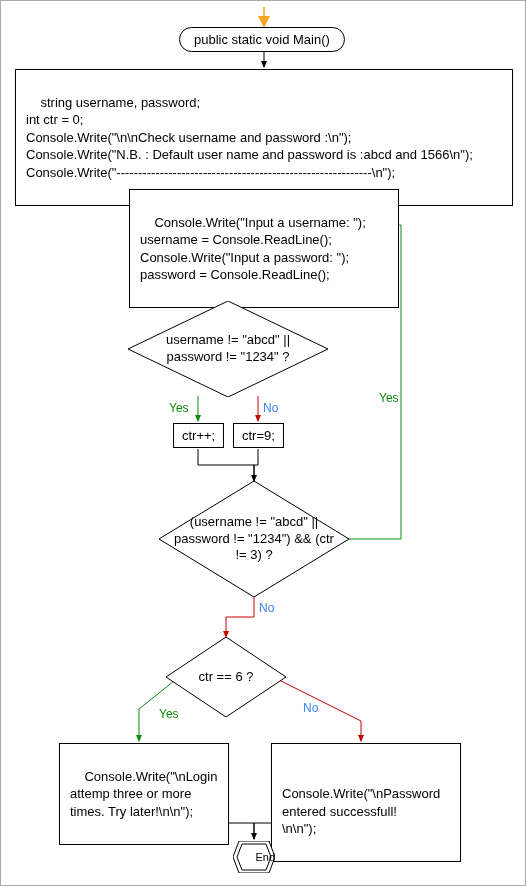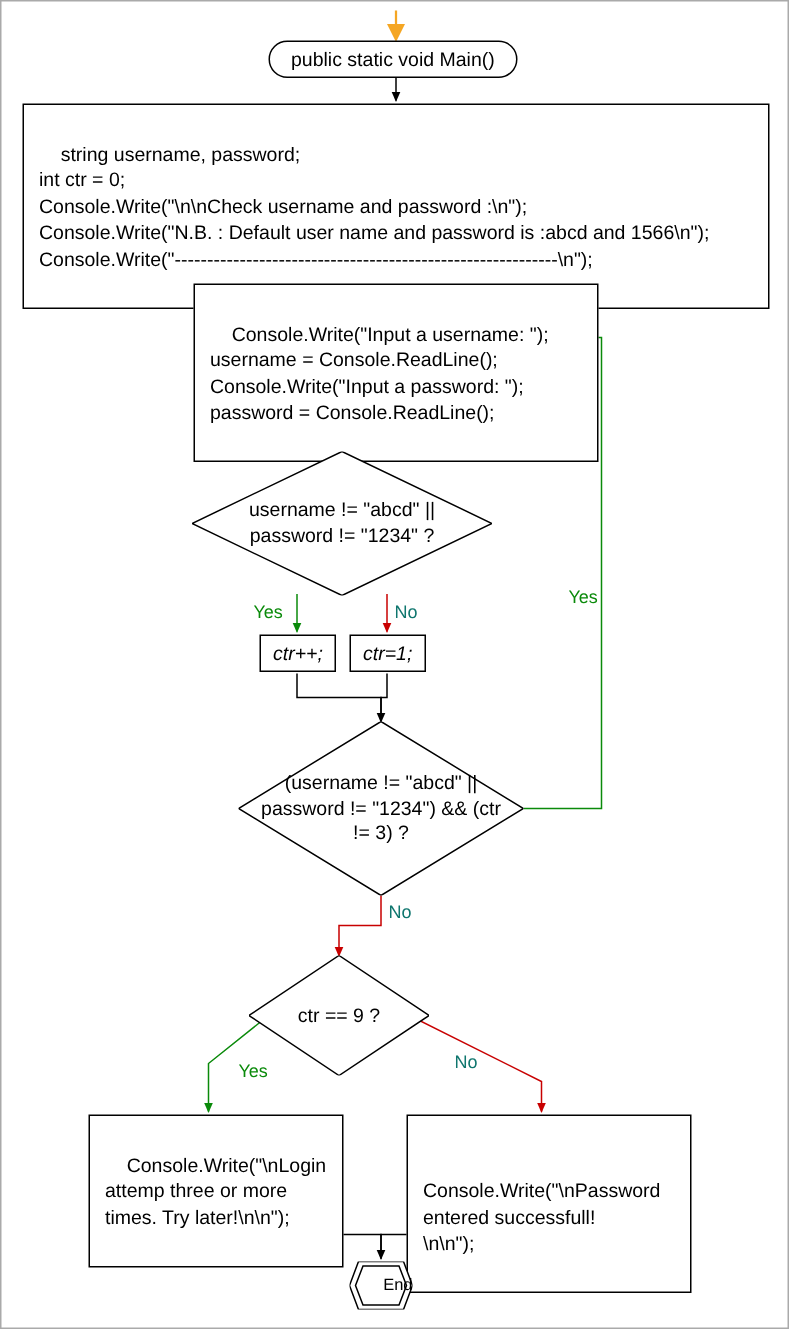--- a/index.html
+++ b/index.html
@@ -63,30 +63,29 @@
     text-align: center;
     line-height: 1.3;
     padding: 0 10px;
   }
   .edge-label {
     position: absolute;
     font-size: 12px;
     background: transparent;
   }
   .yes { color: #0a8a0a; }
-  .no { color: #0f766e; }
+  .no { color: #3b82f6; }
   .end-node {
     position: absolute;
     width: 42px;
     height: 32px;
   }
   .small-process {
     border: 1px solid #000;
     padding: 4px 8px;
-    font-style: italic;
   }
 </style>
 </head>
 <body>
 
 <div class="canvas">
 
   <svg class="connectors">
     <defs>
       <marker id="arr-black" markerWidth="8" markerHeight="8" refX="6" refY="3" orient="auto">
@@ -159,42 +158,42 @@
       </div>
   </div>
   <div class="edge-label yes" style="left:168px; top:400px;">Yes</div>
   <div class="edge-label no" style="left:262px; top:400px;">No</div>
 
   <div class="node small-process" style="left:172px; top:422px;">
     <span>ctr++;</span>
   </div>
 
   <div class="node small-process" style="left:232px; top:422px;">
-    <span>ctr=1;</span>
+    <span>ctr=9;</span>
   </div>
 
   <div class="diamond" style="left:158px; top:480px; width:190px; height:116px;">
     <svg width="190" height="116">
         <polygon points="95,0 190,58 95,116 0,58" fill="#fff" stroke="#000" stroke-width="1"></polygon>
       </svg>
     <div class="dtext">
         <span>(username != "abcd" ||
 password != "1234")
 &amp;&amp; (ctr != 3) ?</span>
       </div>
   </div>
   <div class="edge-label yes" style="left:378px; top:390px;">Yes</div>
   <div class="edge-label no" style="left:258px; top:600px;">No</div>
 
   <div class="diamond" style="left:165px; top:636px; width:120px; height:80px;">
     <svg width="120" height="80">
         <polygon points="60,0 120,40 60,80 0,40" fill="#fff" stroke="#000" stroke-width="1"></polygon>
       </svg>
     <div class="dtext">
-        <span>ctr == 9 ?</span>
+        <span>ctr == 6 ?</span>
       </div>
   </div>
   <div class="edge-label yes" style="left:158px; top:706px;">Yes</div>
   <div class="edge-label no" style="left:302px; top:700px;">No</div>
 
   <div class="node process" style="left:58px; top:742px; width:170px;">
     <span>Console.Write("\nLogin
 attemp three or more
 times. Try later!\n\n");</span>
   </div>

